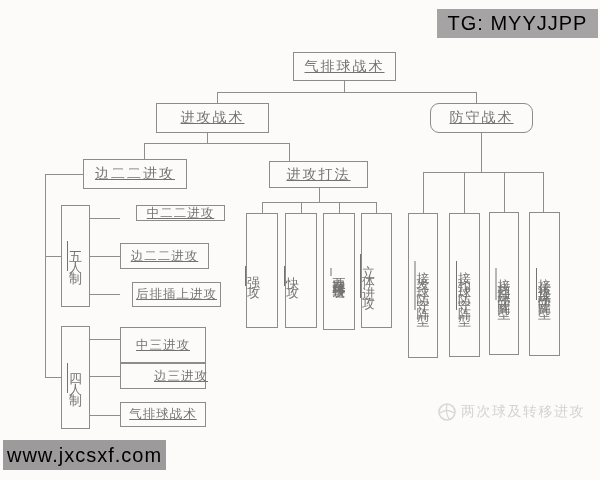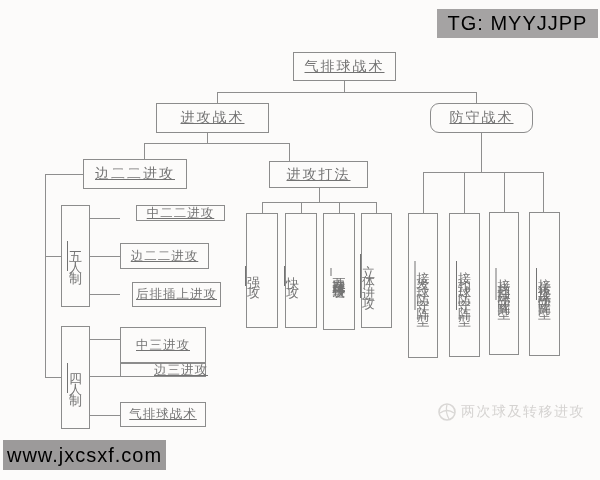--- a/index.html
+++ b/index.html
@@ -124,21 +124,21 @@
   </div>
   <div class="node vbox ls-lg" style="left:61px;top:326px;width:29px;height:103px;">
     <span>四人制</span>
   </div>
 
   <div class="node hbox small" style="left:136px;top:205px;width:89px;height:16px;">中二二进攻</div>
   <div class="node hbox small" style="left:120px;top:243px;width:89px;height:26px;">边二二进攻</div>
   <div class="node hbox small" style="left:120px;top:282px;width:89px;height:25px;margin-left:12px;">后排插上进攻</div>
 
   <div class="node hbox small" style="left:120px;top:327px;width:86px;height:36px;">中三进攻</div>
-  <div class="node hbox small" style="left:120px;top:363px;width:86px;height:14px;padding-left:36px;">边三进攻</div>
+  <div class="node hbox small" style="left:120px;top:363px;width:86px;height:26px;padding-left:36px;">边三进攻</div>
   <div class="node hbox small" style="left:120px;top:402px;width:86px;height:25px;">气排球战术</div>
 
   <div class="node vbox v-top ls-lg" style="left:246px;top:213px;width:32px;height:115px;">
     <span>强攻</span>
   </div>
   <div class="node vbox v-top ls-lg" style="left:285px;top:213px;width:32px;height:115px;">
     <span>快攻</span>
   </div>
   <div class="node vbox ls-xs" style="left:323px;top:213px;width:32px;height:117px;">
     <span>两次球及转移进攻</span>

